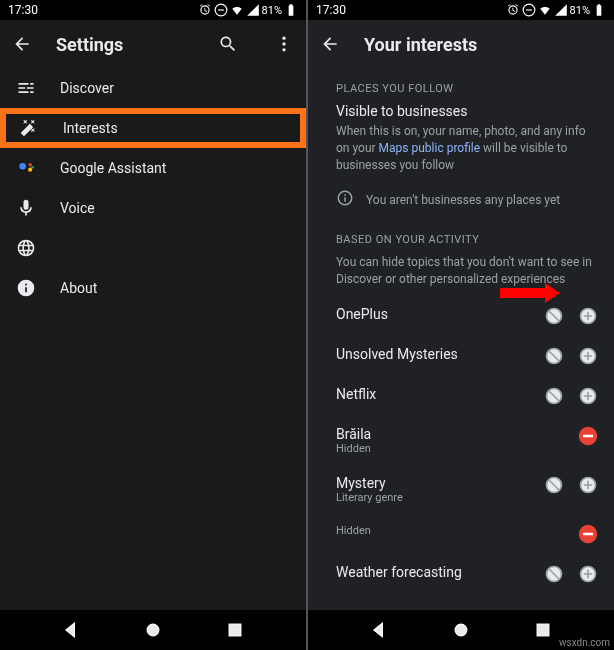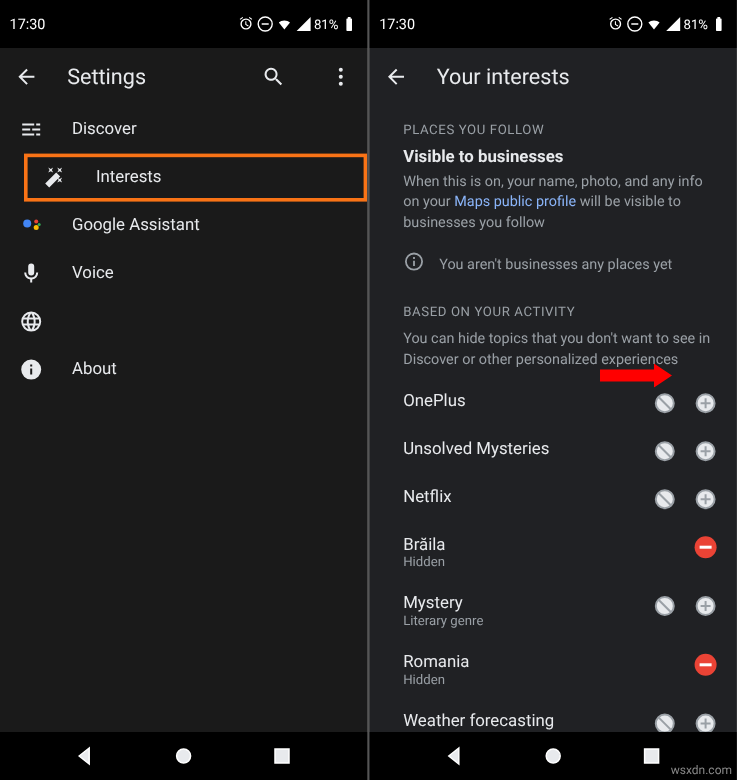--- a/index.html
+++ b/index.html
@@ -1,31 +1,31 @@
 <!DOCTYPE html>
 <html><head>
   <meta charset="utf-8">
   <style>
     * { margin: 0; padding: 0; box-sizing: border-box; }
     body { font-family: Roboto, -apple-system, sans-serif; background: #555; width: 614px; height: 650px; display: flex; gap: 2px; }
     .phone { width: 306px; height: 650px; background: #202124; display: flex; flex-direction: column; color: #e8eaed; }
     .phone.left { background: #1a1a1a; }
-    .status-bar { height: 40px; display: flex; align-items: center; justify-content: space-between; padding: 0 8px; font-size: 12px; color: #fff; background: #000; }
+    .status-bar { height: 20px; display: flex; align-items: center; justify-content: space-between; padding: 0 8px; font-size: 12px; color: #fff; background: #000; }
     .status-right { display: flex; align-items: center; gap: 2px; }
     .status-right svg { width: 14px; height: 14px; }
     .app-bar { height: 48px; display: flex; align-items: center; padding: 0 12px; gap: 24px; }
-    .app-bar-title { font-size: 18px; font-weight: 400; flex: 1; }
+    .app-bar-title { font-size: 18px; font-weight: 700; flex: 1; }
     .app-bar .icon { width: 20px; height: 20px; display: flex; align-items: center; justify-content: center; }
     .content { flex: 1; overflow: hidden; }
     .settings-item { display: flex; align-items: center; height: 40px; padding: 0 16px; gap: 24px; }
-    .settings-item.highlighted { border: 3px solid #f97316; padding: 0 13px; margin-left: 20px; }
+    .settings-item.highlighted { border: 6px solid #f97316; padding: 0 13px; }
     .settings-item .icon { width: 20px; height: 20px; display: flex; align-items: center; justify-content: center; }
     .settings-label { font-size: 14px; color: #e8eaed; }
     .section-header { font-size: 11px; color: #9aa0a6; text-transform: uppercase; letter-spacing: 0.5px; padding: 14px 16px 8px; }
-    .section-title { font-size: 14px; color: #e8eaed; padding: 0 16px 4px; font-weight: 700; }
+    .section-title { font-size: 14px; color: #e8eaed; padding: 0 16px 4px; font-weight: 400; }
     .section-desc { font-size: 12px; color: #9aa0a6; padding: 0 16px 8px; line-height: 1.4; }
     .section-desc a { color: #8ab4f8; text-decoration: none; }
     .info-row { display: flex; align-items: center; padding: 8px 16px; gap: 12px; }
     .info-text { font-size: 12px; color: #9aa0a6; }
     .topic-row { display: flex; align-items: flex-start; padding: 10px 16px; gap: 16px; }
     .topic-text { flex: 1; }
     .topic-label { font-size: 14px; color: #e8eaed; }
     .topic-sub { font-size: 11px; color: #9aa0a6; }
     .topic-actions { display: flex; gap: 14px; align-items: center; }
     .action-btn { width: 20px; height: 20px; display: flex; align-items: center; justify-content: center; }
@@ -286,21 +286,20 @@
             <span class="action-btn">
               <svg width="20" height="20" viewBox="0 0 24 24" fill="none" stroke="#9aa0a6" stroke-width="2">
                 <circle cx="12" cy="12" r="9"></circle>
                 <path d="M12 7v10M7 12h10"></path>
               </svg>
             </span>
           </div>
         </div>
         <div class="topic-row">
           <div class="topic-text">
-            <div class="topic-label">Romania</div>
             <div class="topic-sub">Hidden</div>
           </div>
           <div class="topic-actions">
             <span class="action-btn">
               <svg width="22" height="22" viewBox="0 0 24 24">
                 <circle cx="12" cy="12" r="11" fill="#ea4335"></circle>
                 <rect x="6" y="10.5" width="12" height="3" fill="#fff"></rect>
               </svg>
             </span>
           </div>

